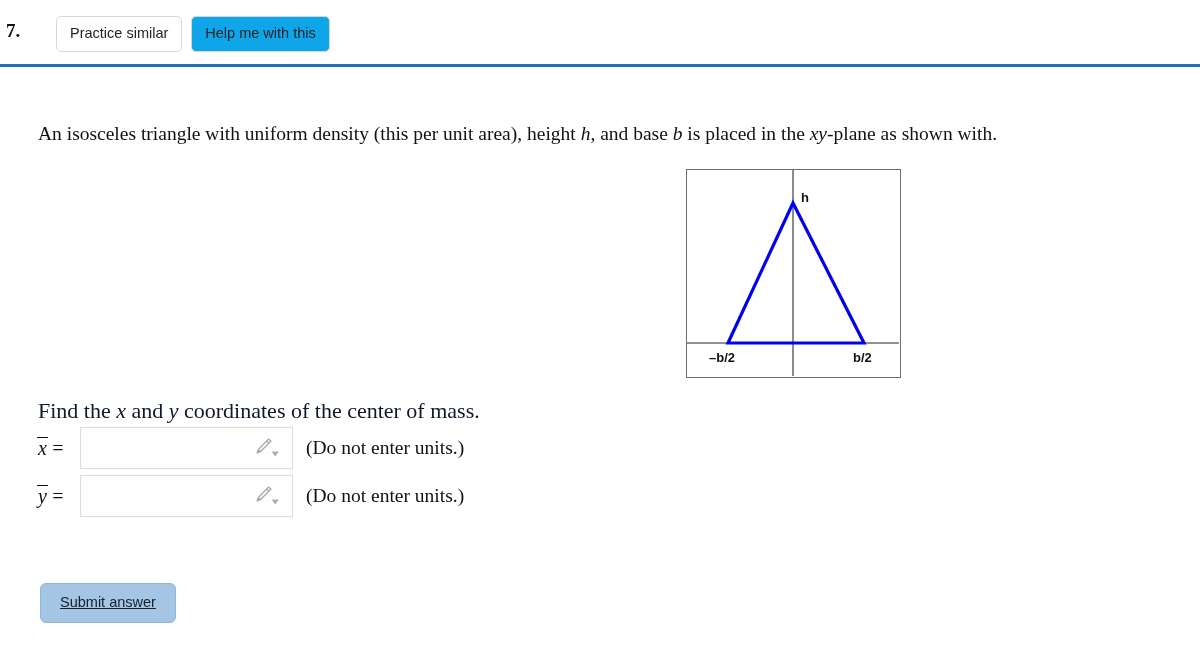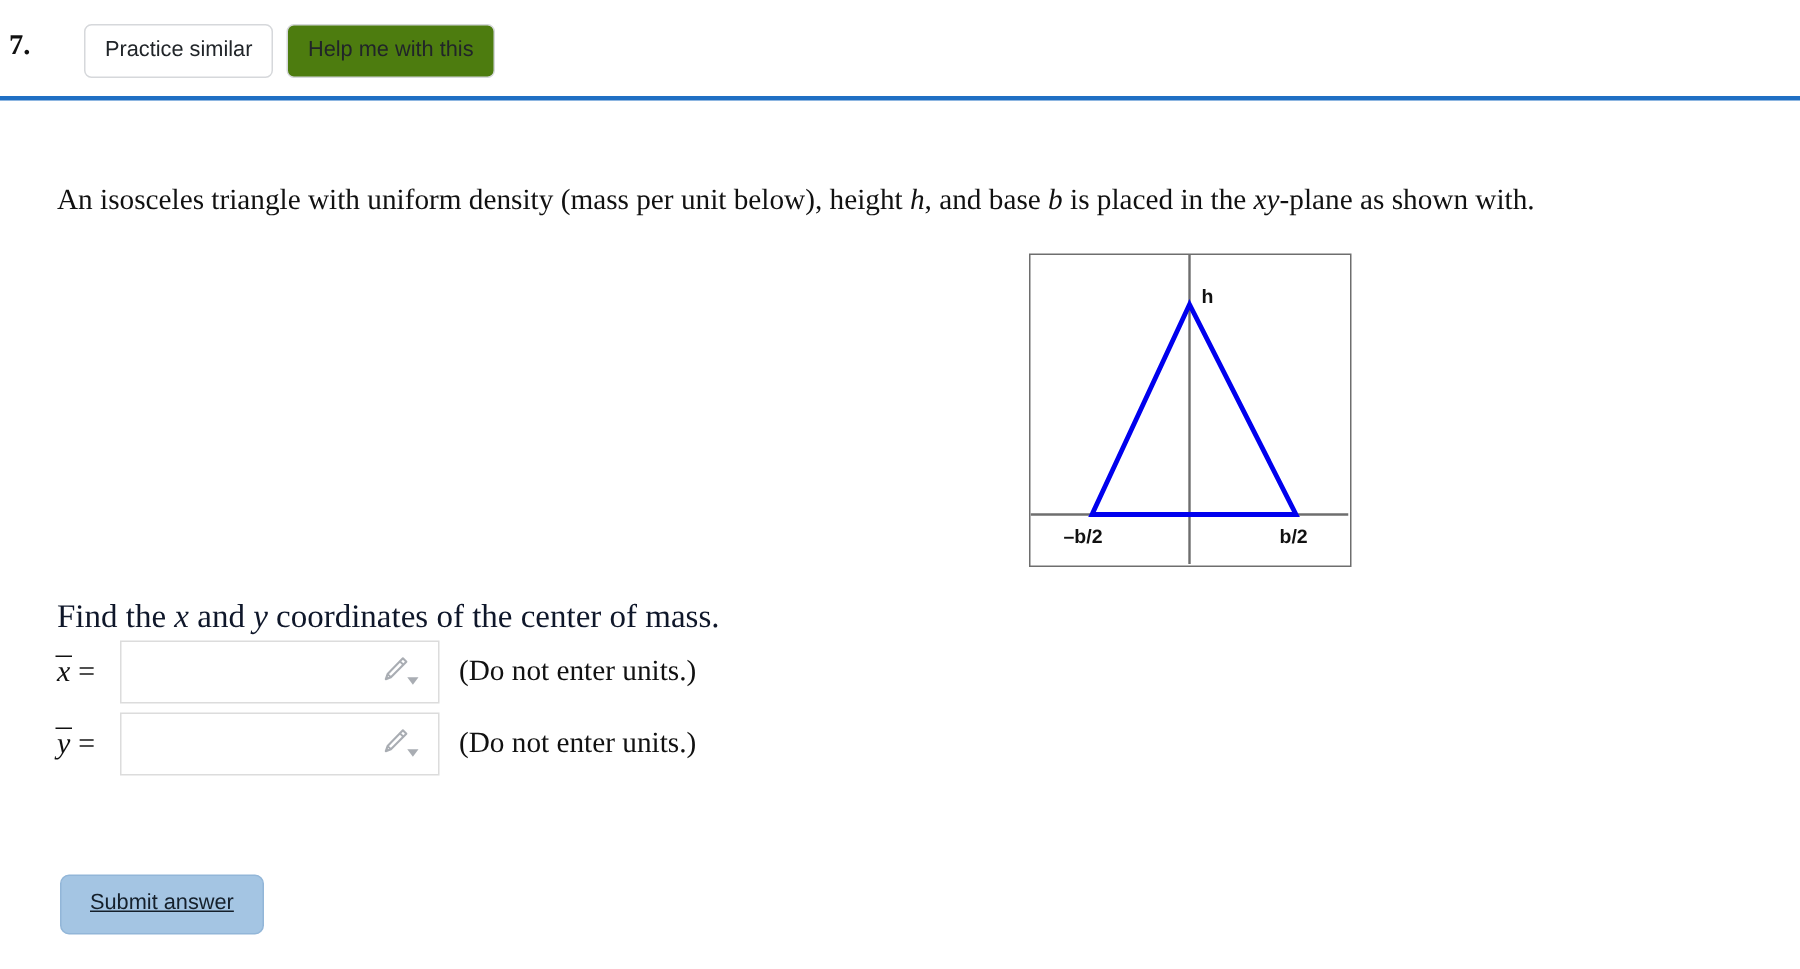--- a/index.html
+++ b/index.html
@@ -53,21 +53,21 @@
     border-radius: 5px;
     cursor: pointer;
     white-space: nowrap;
     color: #212529;
   }
   .btn-outline {
     background: #ffffff;
     border: 1px solid #d6d8db;
   }
   .btn-filled {
-    background: #4d7c0f;
+    background: #0ea5e9;
     border: 1px solid #d6d8db;
   }
 
   .rule {
     position: absolute;
     left: 0;
     top: 64px;
     width: 1200px;
     height: 3px;
     background: #1f6fc4;
@@ -201,21 +201,21 @@
 
 <div class="header-row">
   <div class="q-number">7.</div>
   <div class="btn-bar">
     <div class="btn btn-outline">Practice similar</div>
     <div class="btn btn-filled">Help me with this</div>
   </div>
 </div>
 <div class="rule"></div>
 
-<div class="statement"><span>An isosceles triangle with uniform density (mass per unit below), height </span><span class="mi">h</span><span>, and base </span><span class="mi">b</span><span> is placed in the </span><span class="mi">xy</span><span>-plane as shown with.</span></div>
+<div class="statement"><span>An isosceles triangle with uniform density (this per unit area), height </span><span class="mi">h</span><span>, and base </span><span class="mi">b</span><span> is placed in the </span><span class="mi">xy</span><span>-plane as shown with.</span></div>
 
 <div class="figure">
   <svg width="212" height="206" viewBox="0 0 212 206" xmlns="http://www.w3.org/2000/svg">
 
     <line x1="106" y1="0" x2="106" y2="206" stroke="#6e6e6e" stroke-width="1.6"></line>
 
     <line x1="0" y1="173" x2="212" y2="173" stroke="#6e6e6e" stroke-width="1.6"></line>
 
     <polygon points="106,33 41,173 177,173" fill="none" stroke="#0000ee" stroke-width="3.2" stroke-linejoin="miter"></polygon>
 

